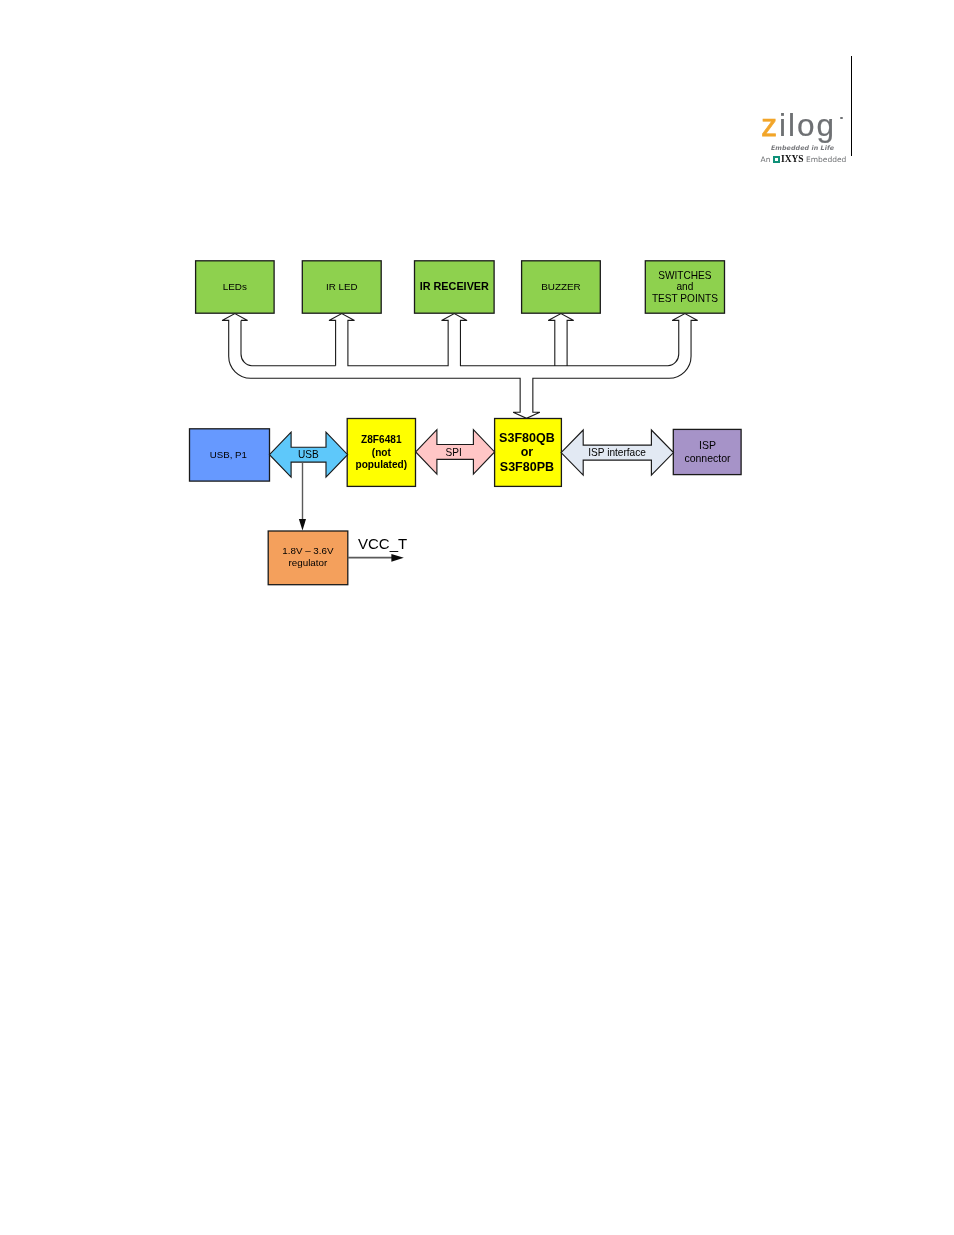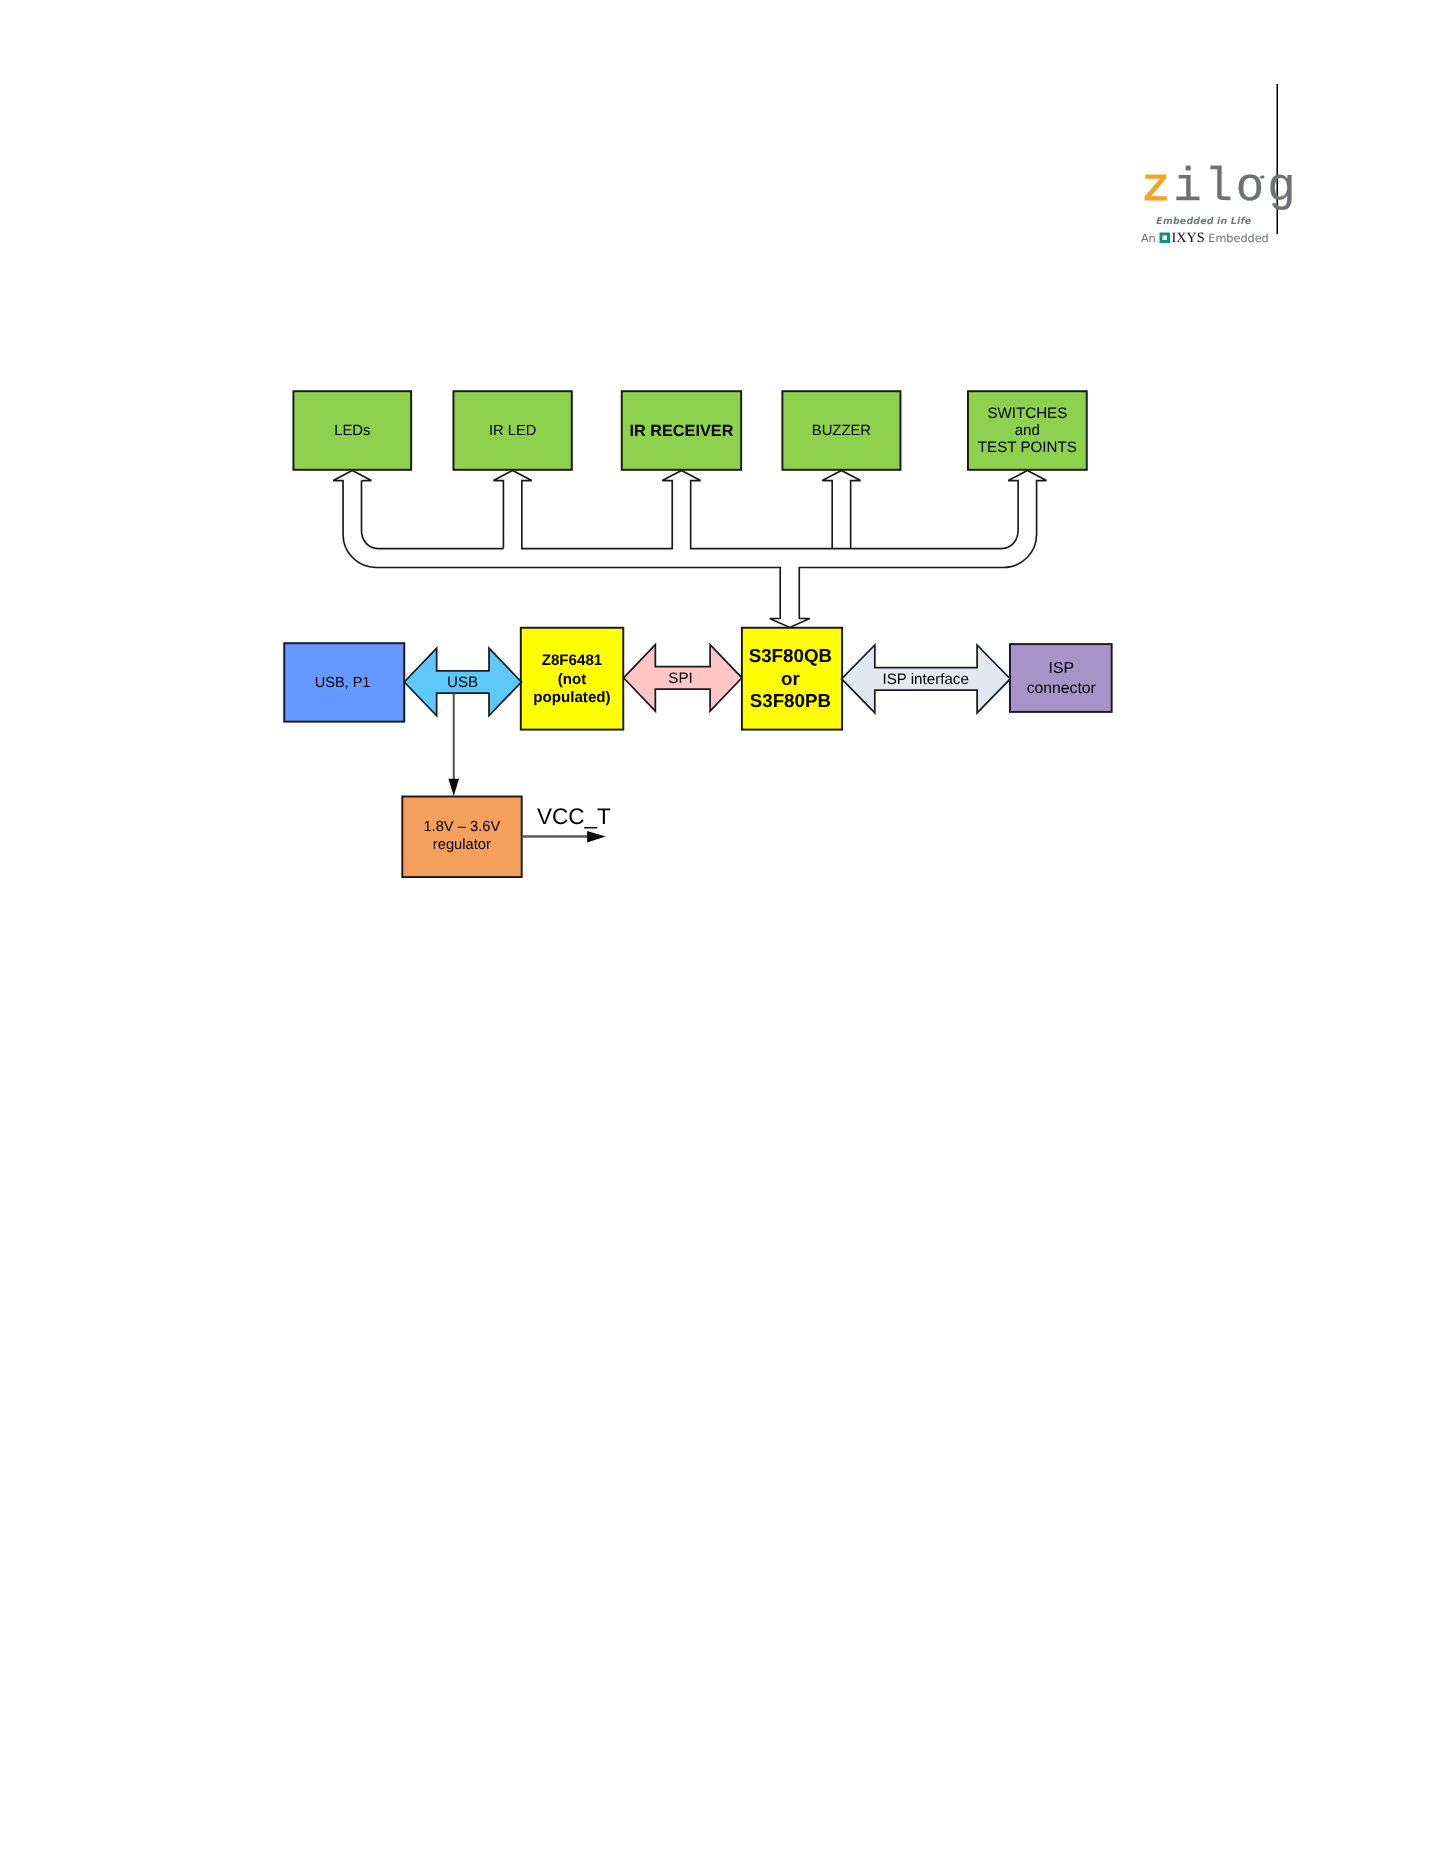--- a/index.html
+++ b/index.html
@@ -5,32 +5,32 @@
 <style>
   html,body{margin:0;padding:0;background:#ffffff;}
   body{width:954px;height:1235px;position:relative;overflow:hidden;
        font-family:"Liberation Sans",sans-serif;}
   #page{position:absolute;left:0;top:0;width:954px;height:1235px;background:#fff;}
   .hdr-rule{position:absolute;left:851px;top:56px;width:1.4px;height:100px;background:#000;}
 
   
   #logo{position:absolute;left:755px;top:109.3px;width:96px;height:62px;}
   .lg-word{position:absolute;left:6.2px;top:0px;font-size:31.5px;letter-spacing:2.0px;
-           font-family:Liberation Mono, monospace;font-weight:400;color:#6e7073;
+           font-family:Liberation Sans, sans-serif;font-weight:400;color:#6e7073;
            line-height:33.5px;white-space:nowrap;}
   .lg-word .z{color:#f2a529;-webkit-text-stroke:0.75px #f2a529;}
   .lg-word .rest{-webkit-text-stroke:0.18px #6e7073;}
   .lg-reg{position:absolute;left:85.4px;top:7.5px;width:2.6px;height:2.6px;
           border-radius:50%;background:#6e7073;}
   .lg-tag{position:absolute;left:15.9px;top:34.4px;font-size:6.3px;font-style:italic;
           font-weight:700;color:#78797d;letter-spacing:.1px;white-space:nowrap;
           font-family:"DejaVu Sans",sans-serif;line-height:8px;}
   .lg-ixys{position:absolute;left:5.6px;top:44.4px;font-size:7.5px;color:#6e7073;
            white-space:nowrap;font-family:"DejaVu Sans",sans-serif;line-height:10.4px;}
-  .lg-ixys .ix{font-family:"Liberation Serif",serif;font-weight:400;color:#111;
+  .lg-ixys .ix{font-family:"Liberation Serif",serif;font-weight:700;color:#111;
                letter-spacing:0;font-size:9.5px;margin-top:38px;}
   .lg-sq{display:inline-block;width:7.2px;height:6.8px;background:#109179;
          position:relative;top:1.0px;margin:0 1.1px 0 2.2px;}
   .lg-sq i{position:absolute;left:2.3px;top:2.1px;width:2.6px;height:2.6px;background:#fff;display:block;}
 
   
   #diagram{position:absolute;left:0;top:0;width:954px;height:640px;overflow:visible;}
   .blabel{font-family:"Liberation Sans",sans-serif;fill:#000;text-anchor:middle;}
 </style>
 </head>

